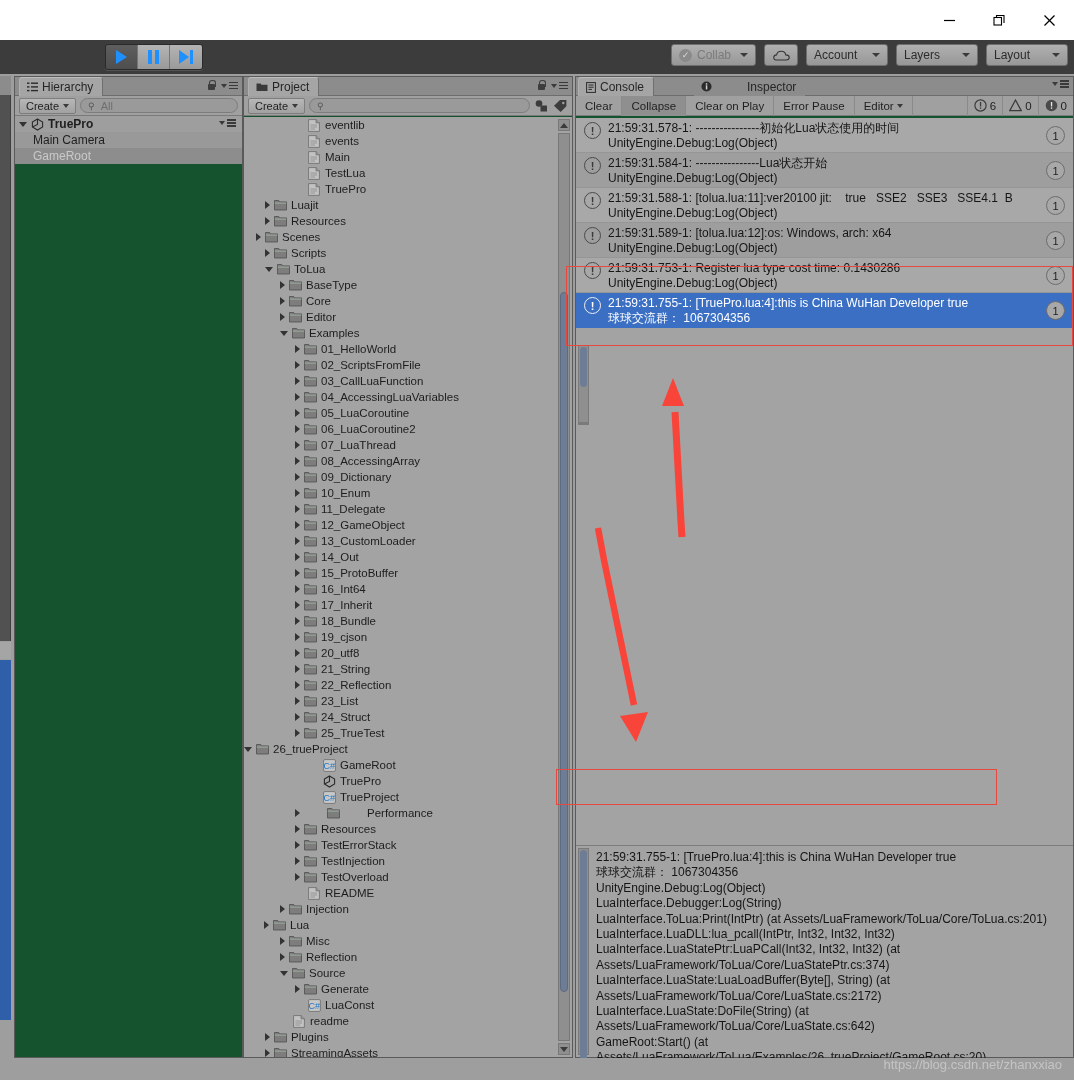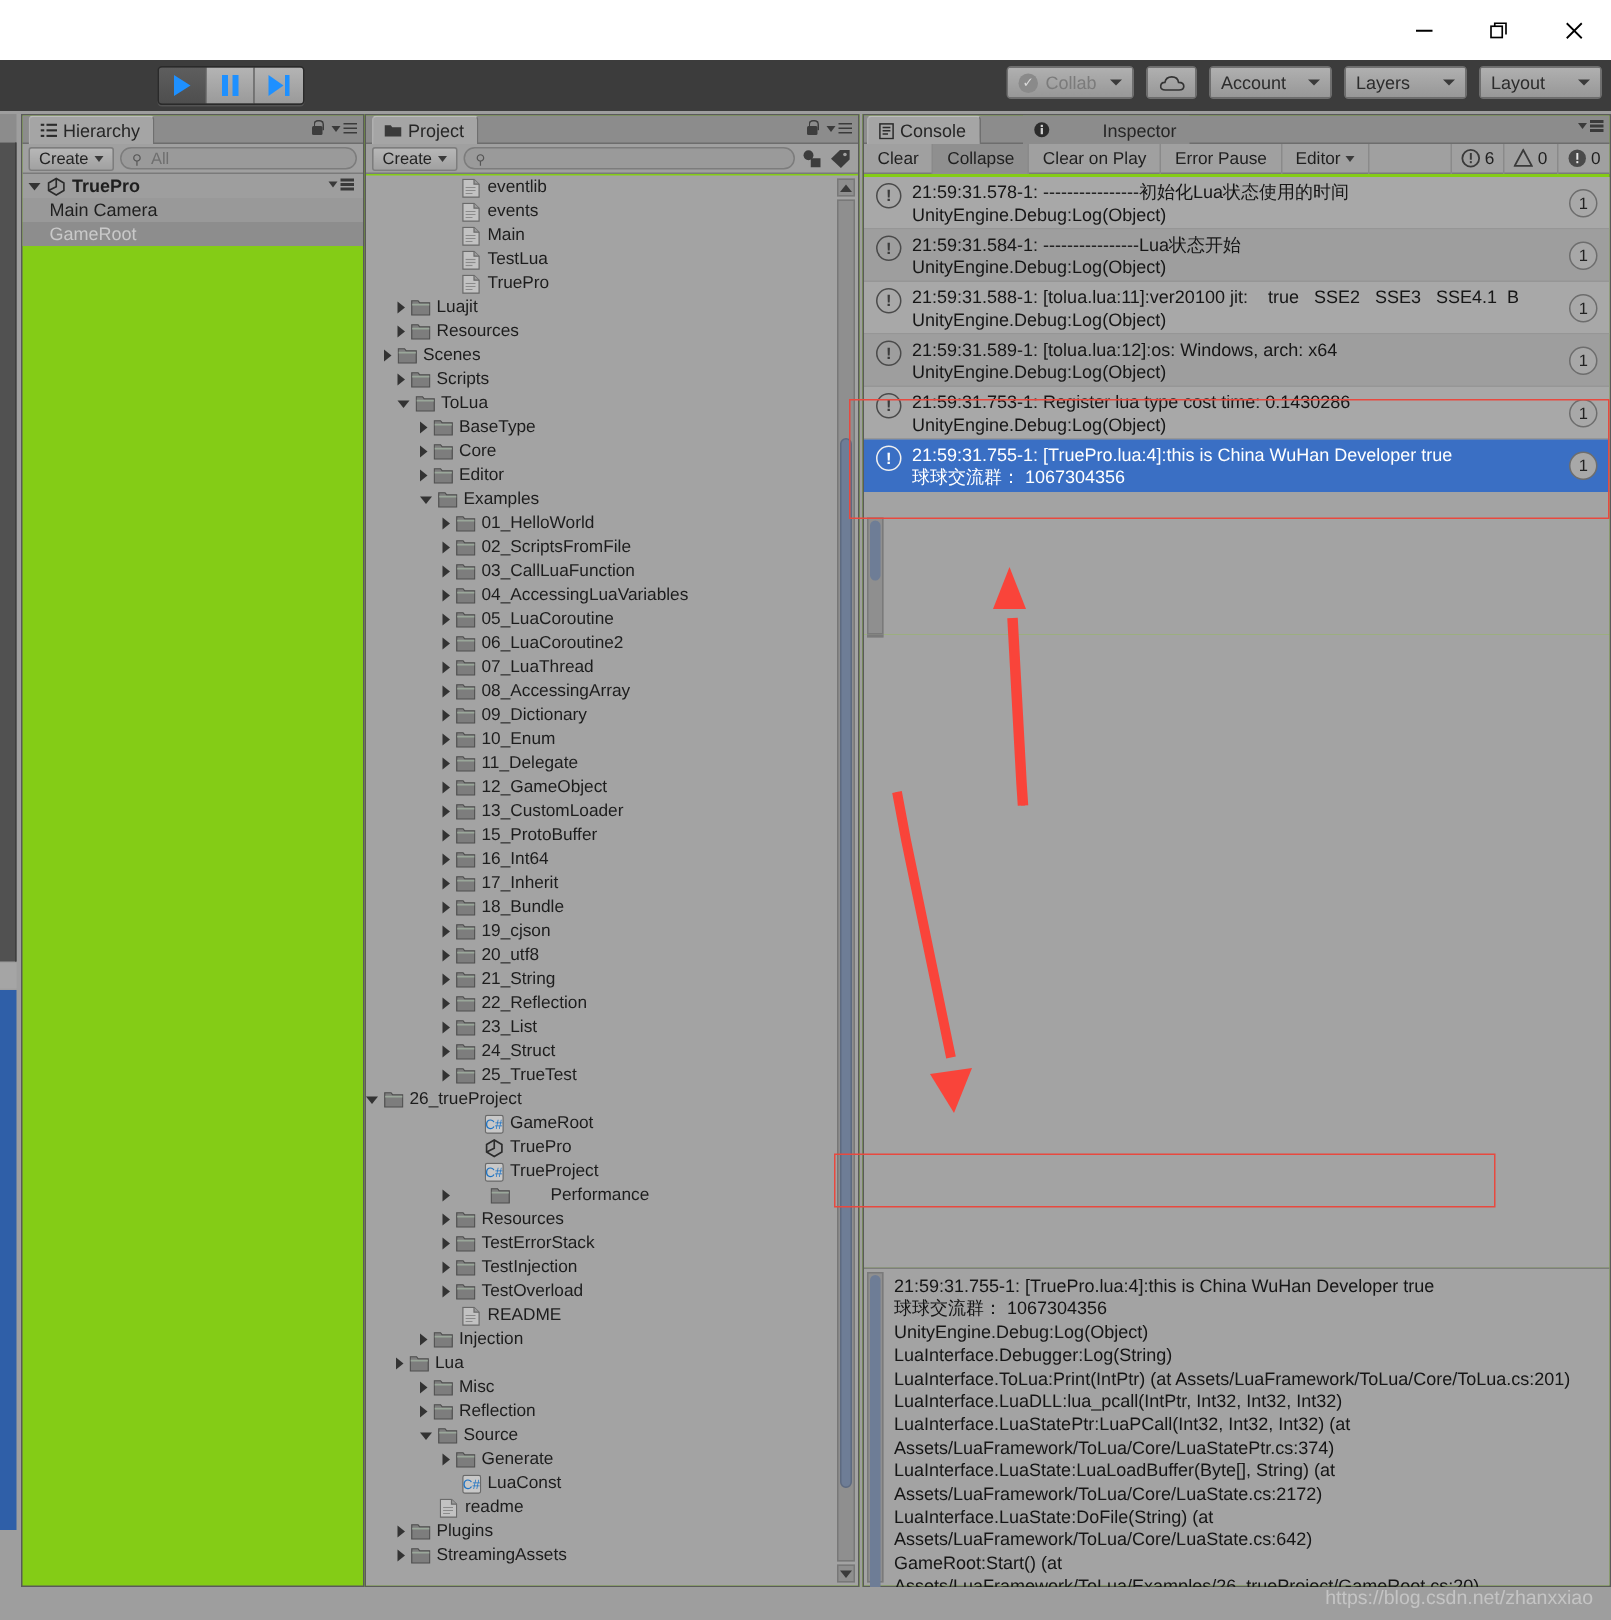--- a/index.html
+++ b/index.html
@@ -62,21 +62,21 @@
   .tb-ctl .caret { width:0;height:0;border-left:4px solid transparent;border-right:4px solid transparent;border-top:4px solid #3a3a3a; margin-left:4px; }
   .tb-ctl.wide { min-width: 82px; justify-content: space-between; }
   .collab-check {
     width: 13px; height: 13px; border-radius: 50%; background: #8a8a8a;
     display: flex; align-items: center; justify-content: center;
     color: #d9d9d9; font-size: 9px; line-height: 1;
   }
   .cloud-btn { width: 34px; justify-content: center; }
 
   
-  .panel { position: absolute; background: #84cc16; border: 1px solid #5a5a5a; }
+  .panel { position: absolute; background: #14532d; border: 1px solid #5a5a5a; }
   .tabrow {
     height: 19px; background: #8c8c8c; position: relative;
     border-bottom: 1px solid #6d6d6d;
   }
   .tab {
     position: absolute; top: 0; height: 19px;
     display: flex; align-items: center; gap: 4px; padding: 0 9px 0 7px;
     font-size: 12px; color: #262626; background: #8c8c8c;
   }
   .tab.active { background: #a5a5a5; border-top: 1px solid #bdbdbd; border-left:1px solid #b0b0b0; border-right: 1px solid #6f6f6f; border-radius: 3px 3px 0 0; }
@@ -597,20 +597,28 @@
                 <path d="M0.8 3.5h11.4v1.2H0.8z" fill="#9aa79a"></path>
               </svg></span>
             <span>13_CustomLoader</span>
           </div>
           <div class="p-row" style="padding-left: 51px;">
             <span class="tri-right"></span>
             <span class="fico"><svg width="13" height="12" viewBox="0 0 13 12">
                 <path d="M0.5 11V1.5h4.2l1.1 1.4H12.5V11z" fill="#7d7d7d" stroke="#4e4e4e" stroke-width="0.8"></path>
                 <path d="M0.8 3.5h11.4v1.2H0.8z" fill="#9aa79a"></path>
               </svg></span>
+            <span>14_Out</span>
+          </div>
+          <div class="p-row" style="padding-left: 51px;">
+            <span class="tri-right"></span>
+            <span class="fico"><svg width="13" height="12" viewBox="0 0 13 12">
+                <path d="M0.5 11V1.5h4.2l1.1 1.4H12.5V11z" fill="#7d7d7d" stroke="#4e4e4e" stroke-width="0.8"></path>
+                <path d="M0.8 3.5h11.4v1.2H0.8z" fill="#9aa79a"></path>
+              </svg></span>
             <span>15_ProtoBuffer</span>
           </div>
           <div class="p-row" style="padding-left: 51px;">
             <span class="tri-right"></span>
             <span class="fico"><svg width="13" height="12" viewBox="0 0 13 12">
                 <path d="M0.5 11V1.5h4.2l1.1 1.4H12.5V11z" fill="#7d7d7d" stroke="#4e4e4e" stroke-width="0.8"></path>
                 <path d="M0.8 3.5h11.4v1.2H0.8z" fill="#9aa79a"></path>
               </svg></span>
             <span>16_Int64</span>
           </div>
@@ -872,21 +880,21 @@
         <span class="tabicon">
           <svg width="10" height="11" viewBox="0 0 10 11">
               <rect x="0.6" y="0.6" width="8.8" height="9.8" fill="none" stroke="#2b2b2b" stroke-width="1"></rect>
               <line x1="2.4" y1="3" x2="7.6" y2="3" stroke="#2b2b2b"></line>
               <line x1="2.4" y1="5.2" x2="7.6" y2="5.2" stroke="#2b2b2b"></line>
               <line x1="2.4" y1="7.4" x2="6" y2="7.4" stroke="#2b2b2b"></line>
             </svg>
         </span>
         <span>Console</span>
       </div>
-      <div class="tab" style="left:106px;gap:35px;">
+      <div class="tab" style="left:118px;gap:35px;">
         <span class="tabicon">
           <svg width="11" height="11" viewBox="0 0 11 11">
               <circle cx="5.5" cy="5.5" r="5" fill="#2b2b2b"></circle>
               <rect x="4.8" y="4.3" width="1.5" height="4.2" fill="#d0d0d0"></rect>
               <rect x="4.8" y="2.2" width="1.5" height="1.5" fill="#d0d0d0"></rect>
             </svg>
         </span>
         <span>Inspector</span>
       </div>
       <div class="tab-right-icons">

